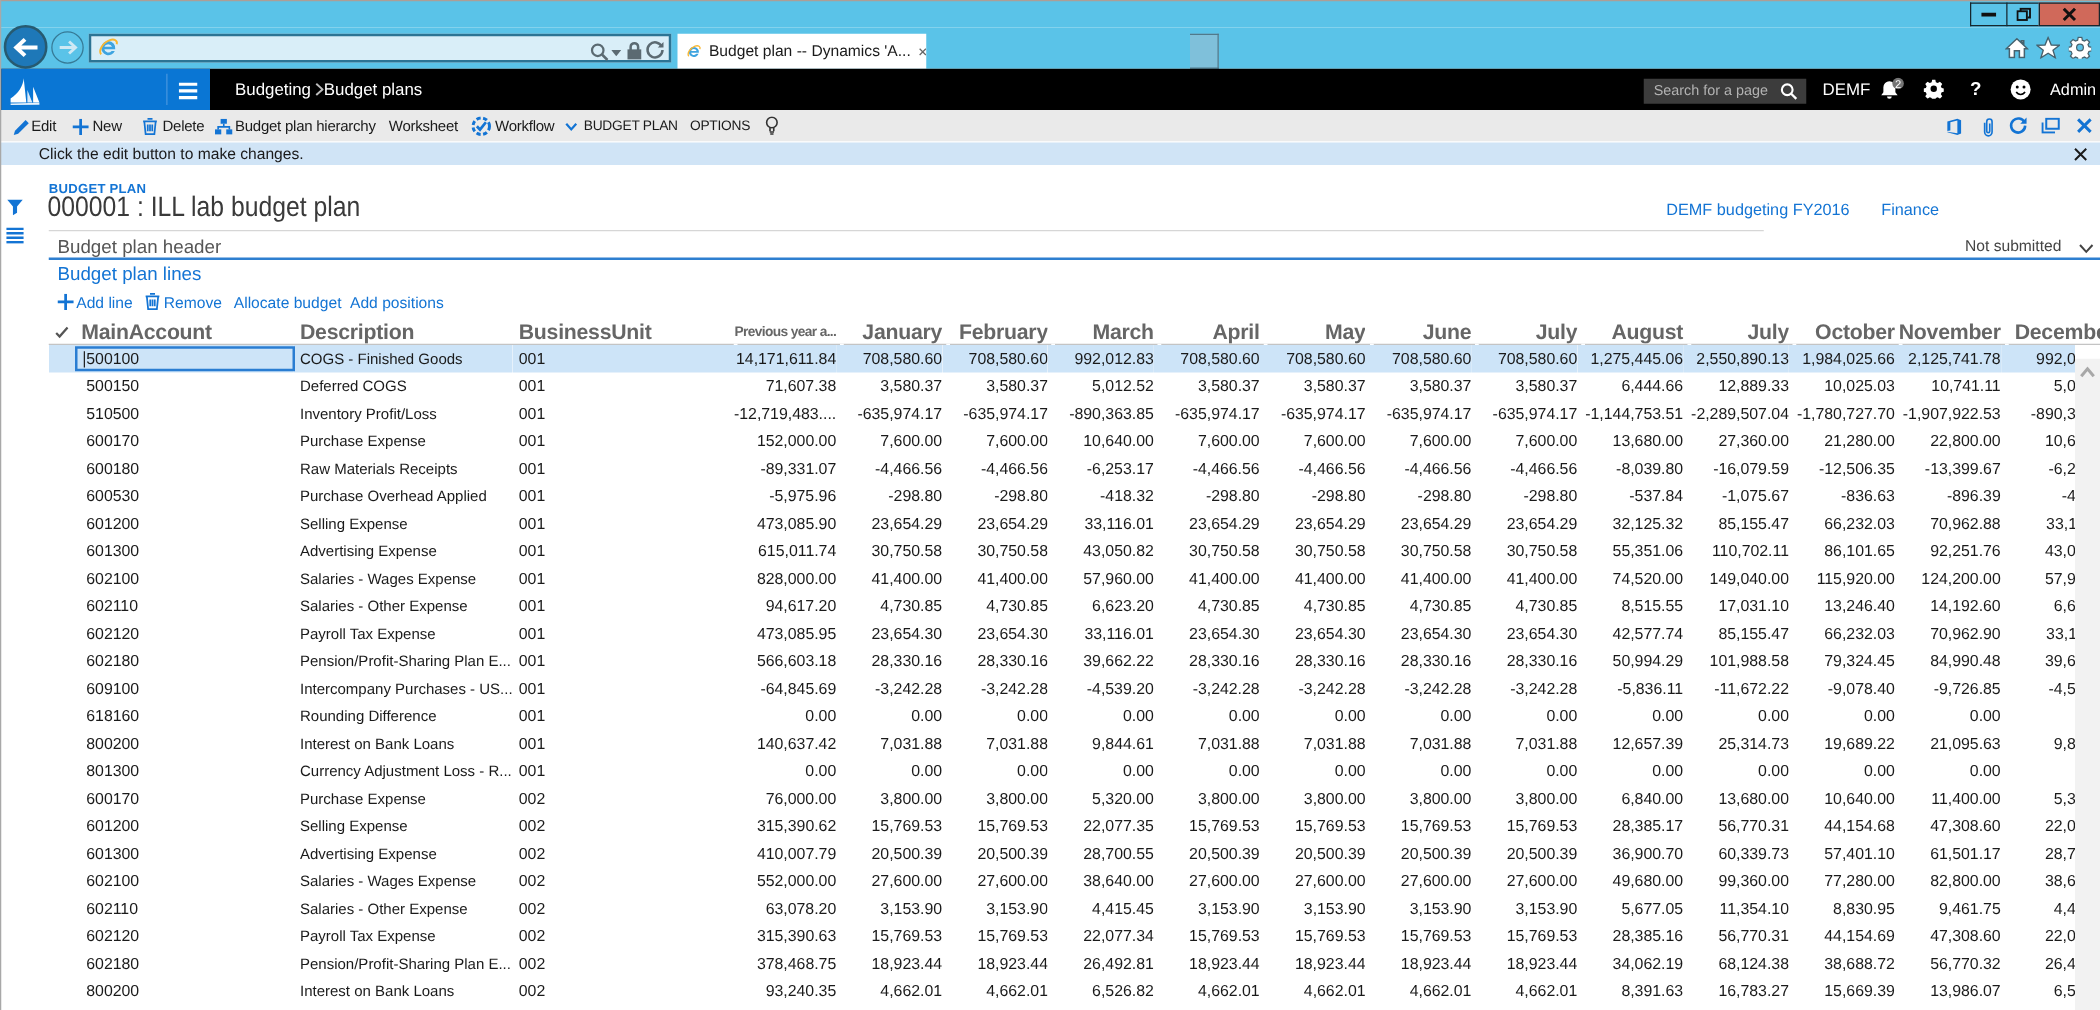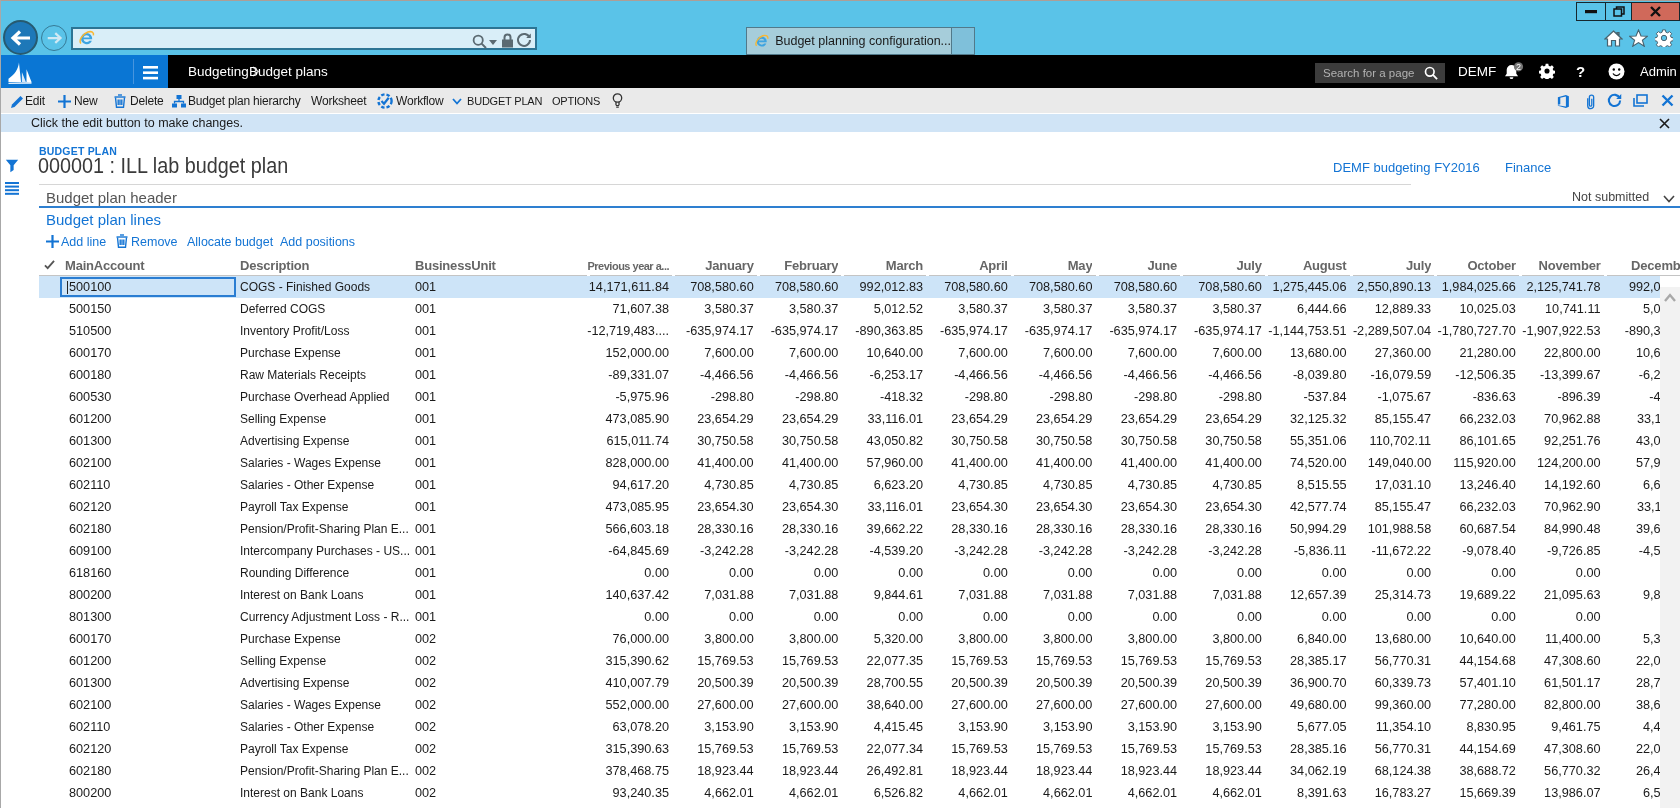--- a/index.html
+++ b/index.html
@@ -37,21 +37,21 @@
 .hairline{height:1px;background:#d6d6d6}
 .bluerule{height:2px;background:#2e7fd0}
 .gap{position:absolute;top:143px;width:3px;height:1px;background:#fff}
 .sect{font-size:15px;color:#565656}
 .sectblue{font-size:15px;color:#1374d4}
 .tb{font-size:12.5px;color:#1374d4}
 
 .gwrap{overflow:hidden}
 table.grid{border-collapse:collapse;table-layout:fixed;margin-left:39px;width:1653.4px}
 .grid td,.grid th{overflow:hidden;white-space:nowrap;padding:0}
-.ghead th{height:19px;font-size:13px;font-weight:bold;color:#666;vertical-align:middle;letter-spacing:-0.2px}
+.ghead th{height:19px;font-size:17px;font-weight:bold;color:#666;vertical-align:middle;letter-spacing:-0.2px}
 .gbody td{height:22px;font-size:12.7px;color:#1a1a1a;vertical-align:middle}
 .l{text-align:left}.r{text-align:right}
 td.l{padding-left:5px}
 .grid td:nth-child(2){padding-left:9px}
 .gbody td:nth-child(3){font-size:12px}
 .grid th:nth-child(2){padding-left:4px}
 .ghead th.l{padding-left:5px}
 tr.sel{background:#cde4f8}
 #focus{left:60px;top:145px;width:176px;height:20px;border:2px solid #2a7dd2}
 #caret{left:67px;top:149px;width:1px;height:13px;background:#222}
@@ -116,26 +116,29 @@
           <path d="M3.5 7 V4.5 a3 3 0 0 1 6 0 V7" fill="none" stroke="#5b6a72" stroke-width="2"></path>
         </svg>
       </span>
     <span style="position:absolute;right:3px;top:3px">
         <svg width="16" height="16" viewBox="0 0 16 16">
           <path d="M13.5 5.5 A6 6 0 1 0 14 8" fill="none" stroke="#5b6a72" stroke-width="2"></path>
           <path d="M14.8 1.5 V6 H10.2 Z" fill="#5b6a72"></path>
         </svg>
       </span>
   </div>
-  <div id="tab2" class="abs tab">
+  <div id="tab1" class="abs tab">
       <svg width="17" height="17" viewBox="0 0 20 20">
         <path fill="#3ea4e0" d="M10.2 3.4 a6.6 6.6 0 1 0 6.1 9.2 h-3 a3.9 3.9 0 0 1 -6.9 -1.6 h10.3 a6.7 6.7 0 0 0 -6.5 -7.6 z M6.4 8.8 a3.9 3.9 0 0 1 7.3 0 z"></path>
         <path fill="none" stroke="#f9b731" stroke-width="1.8" d="M3.4 15.8 C0.6 12.4 5 4.6 11.6 2.4 c4.5 -1.5 7.4 0.7 6.5 3.9"></path>
       </svg>
-      <span style="margin-left:6px">Budget planning configuration...</span>
+      <span style="margin-left:6px">Budget plan -- Dynamics 'A...</span>
+      <svg style="margin-left:6px" width="9" height="9" viewBox="0 0 9 9">
+        <path d="M1 1 L8 8 M8 1 L1 8" stroke="#666" stroke-width="1.4"></path>
+      </svg>
     </div>
   <div id="tabstub" class="abs"></div>
   <span class="abs" style="left:1604px;top:8px">
       <svg width="19" height="17" viewBox="0 0 19 17">
         <path d="M9.5 1 L18 9 H15.5 V16 H11.5 V10.5 H7.5 V16 H3.5 V9 H1 Z M13 2.5 H15 V5 L13 3.2 Z" fill="#fff" stroke="#47626e" stroke-width="1.2"></path>
       </svg>
     </span>
   <span class="abs" style="left:1629px;top:7px">
       <svg width="19" height="18" viewBox="0 0 19 18">
         <path d="M9.5 1 L12 7 L18.5 7.2 L13.4 11.2 L15.3 17.3 L9.5 13.6 L3.7 17.3 L5.6 11.2 L0.5 7.2 L7 7 Z" fill="#fff" stroke="#47626e" stroke-width="1.1"></path>
@@ -171,21 +174,21 @@
           </g>
         </svg>
       </span>
   </div>
   <span class="abs crumb" style="left:188px;top:0;height:33px;line-height:33px">Budgeting</span>
   <span class="abs" style="left:252px;top:11px">
       <svg width="7" height="11" viewBox="0 0 7 11">
         <path d="M1 1 L6 5.5 L1 10" fill="none" stroke="#bbb" stroke-width="1.6"></path>
       </svg>
     </span>
-  <span class="abs crumb" style="left:249px;top:0;height:26px;line-height:33px">Budget plans</span>
+  <span class="abs crumb" style="left:259px;top:0;height:26px;line-height:33px">Budget plans</span>
   <div id="search" class="abs">Search for a page<span style="position:absolute;right:7px;top:3px"><svg width="14" height="14" viewBox="0 0 15 15">
           <circle cx="6.2" cy="6.2" r="4.6" fill="none" stroke="#fff" stroke-width="1.8"></circle>
           <path d="M9.6 9.6 L14 14" stroke="#fff" stroke-width="2"></path>
         </svg></span></div>
   <span class="abs navtxt" style="left:1458px">DEMF</span>
   <span class="abs" style="left:1504px;top:7px">
       <svg width="20" height="19" viewBox="0 0 20 19">
         <path d="M7.5 3 a4.8 4.8 0 0 1 4.8 4.8 v4 l1.8 2.4 H1 L2.7 11.8 V7.8 A4.8 4.8 0 0 1 7.5 3 Z" fill="#fff"></path>
         <path d="M5.6 15.2 a1.9 1.9 0 0 0 3.8 0" fill="#fff"></path>
         <circle cx="14.5" cy="4.8" r="4.6" fill="#757575"></circle>
@@ -659,21 +662,21 @@
             <td class="r">566,603.18</td>
             <td class="r">28,330.16</td>
             <td class="r">28,330.16</td>
             <td class="r">39,662.22</td>
             <td class="r">28,330.16</td>
             <td class="r">28,330.16</td>
             <td class="r">28,330.16</td>
             <td class="r">28,330.16</td>
             <td class="r">50,994.29</td>
             <td class="r">101,988.58</td>
-            <td class="r">60,687.54</td>
+            <td class="r">79,324.45</td>
             <td class="r">84,990.48</td>
             <td class="r">39,662.22</td>
           </tr>
           <tr>
             <td></td>
             <td class="l">609100</td>
             <td class="l">Intercompany Purchases - US...</td>
             <td class="l">001</td>
             <td class="r">-64,845.69</td>
             <td class="r">-3,242.28</td>

